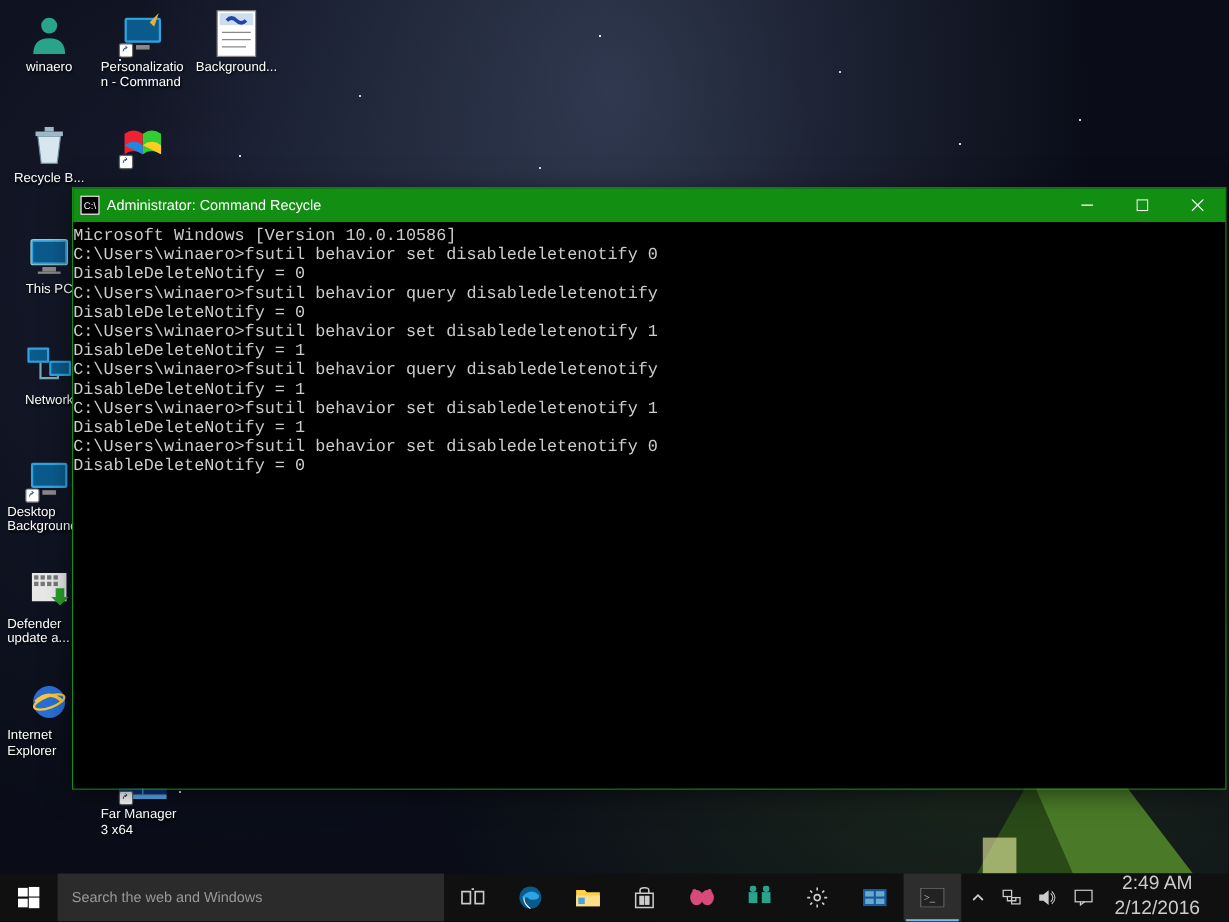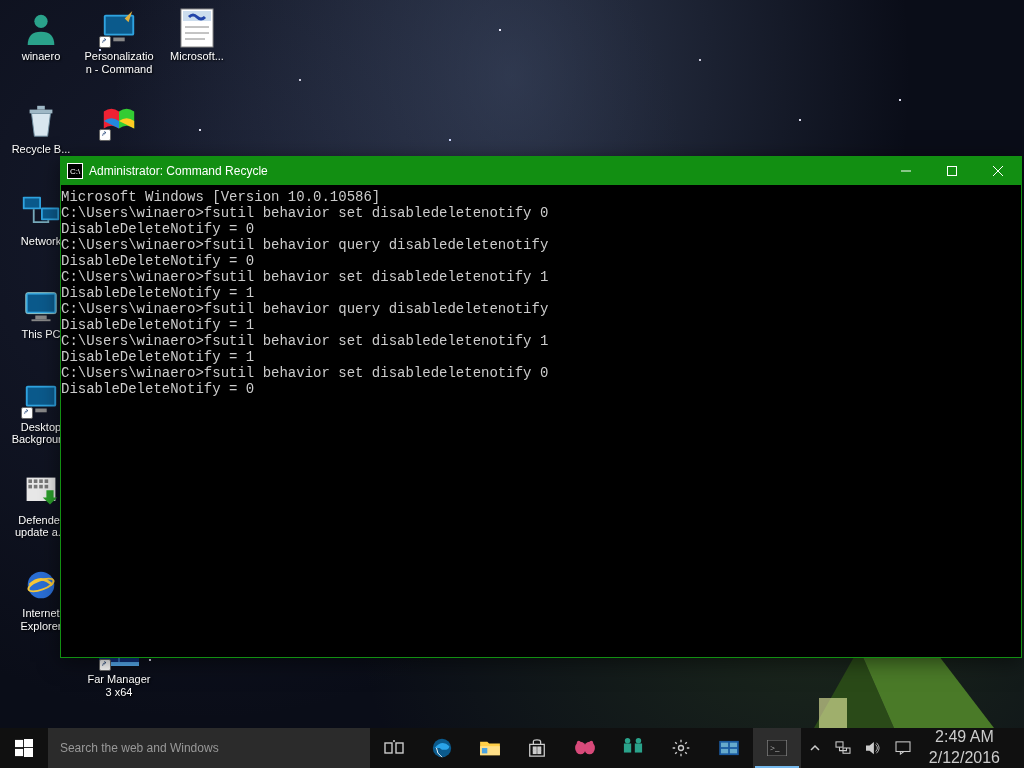--- a/index.html
+++ b/index.html
@@ -27,21 +27,21 @@
     radial-gradient(1px 1px at 450px 140px,#cfd8ff 99%,transparent),
     radial-gradient(1px 1px at 800px 120px,#dde 99%,transparent),
     radial-gradient(1px 1px at 150px 660px,#dde 99%,transparent),
     radial-gradient(1px 1px at 850px 700px,#dde 99%,transparent);
 }
 
 
 .desktop { position: absolute; top: 4px; left: 4px; display: flex; flex-direction: column; flex-wrap: wrap; height: 720px; align-content: flex-start; gap: 0; }
 .di { width: 74px; display: flex; flex-direction: column; align-items: center; padding: 4px 2px; cursor: pointer; }
 .di .ic { width: 40px; height: 40px; display: flex; align-items: center; justify-content: center; }
-.di .lbl { font-size: 11px; text-align: center; text-shadow: 1px 1px 2px #000; margin-top: 2px; line-height: 1.15; word-break: break-word; max-width: 72px; }
+.di .lbl { font-size: 11px; text-align: left; text-shadow: 1px 1px 2px #000; margin-top: 2px; line-height: 1.15; word-break: break-word; max-width: 72px; }
 .row2 { position: absolute; top: 4px; left: 82px; display: flex; flex-direction: column; }
 .row3 { position: absolute; top: 4px; left: 160px; display: flex; flex-direction: column; }
 
 .shortcut-arrow { position: absolute; bottom: 0; left: 0; width: 12px; height: 12px; background: #fff; border: 1px solid #666; border-radius: 2px; display: flex; align-items: center; justify-content: center; }
 .shortcut-arrow svg { width: 8px; height: 8px; }
 
 
 .taskbar { position: absolute; bottom: 0; left: 0; right: 0; height: 40px; background: #101010; display: flex; align-items: stretch; color: #ccc; font-size: 13px; }
 .start { width: 48px; display: flex; align-items: center; justify-content: center; cursor: pointer; }
 .search { flex: 0 0 322px; background: #2b2b2b; display: flex; align-items: center; padding: 0 12px; color: #999; cursor: text; font-size: 12px; }
@@ -93,40 +93,40 @@
         <svg width="38" height="38" viewBox="0 0 40 40">
           <path d="M10 12 L30 12 L27 36 L13 36 Z" fill="#d8e6ef" stroke="#6b8a9c"></path>
           <rect x="8" y="8" width="24" height="4" fill="#9fb8c6"></rect>
           <rect x="16" y="4" width="8" height="4" fill="#9fb8c6"></rect>
         </svg>
       </div>
     <div class="lbl">Recycle B...</div>
   </div>
   <div class="di" style="margin-top:30px">
     <div class="ic">
+        <svg width="40" height="38" viewBox="0 0 40 40">
+          <rect x="4" y="6" width="32" height="22" rx="2" fill="#2fa3e0" stroke="#9cc"></rect>
+          <rect x="6" y="8" width="28" height="18" fill="#0b5a8c"></rect>
+          <rect x="14" y="30" width="12" height="4" fill="#888"></rect>
+          <rect x="10" y="34" width="20" height="2" fill="#888"></rect>
+        </svg>
+      </div>
+    <div class="lbl">This PC</div>
+  </div>
+  <div class="di" style="margin-top:30px">
+    <div class="ic">
         <svg width="42" height="38" viewBox="0 0 44 40">
           <rect x="2" y="2" width="20" height="14" rx="1" fill="#2fa3e0"></rect>
           <rect x="4" y="4" width="16" height="10" fill="#0b5a8c"></rect>
           <rect x="22" y="14" width="20" height="14" rx="1" fill="#2fa3e0"></rect>
           <rect x="24" y="16" width="16" height="10" fill="#0b5a8c"></rect>
           <path d="M14 16 L14 30 L30 30 L30 28" stroke="#7ab" stroke-width="2" fill="none"></path>
         </svg>
       </div>
     <div class="lbl">Network</div>
-  </div>
-  <div class="di" style="margin-top:30px">
-    <div class="ic">
-        <svg width="40" height="38" viewBox="0 0 40 40">
-          <rect x="4" y="6" width="32" height="22" rx="2" fill="#2fa3e0" stroke="#9cc"></rect>
-          <rect x="6" y="8" width="28" height="18" fill="#0b5a8c"></rect>
-          <rect x="14" y="30" width="12" height="4" fill="#888"></rect>
-          <rect x="10" y="34" width="20" height="2" fill="#888"></rect>
-        </svg>
-      </div>
-    <div class="lbl">This PC</div>
   </div>
   <div class="di" style="margin-top:30px">
     <div class="ic" style="position:relative">
         <svg width="40" height="38" viewBox="0 0 40 40">
           <rect x="4" y="6" width="32" height="22" rx="2" fill="#2fa3e0"></rect>
           <rect x="6" y="8" width="28" height="18" fill="#0b5a8c"></rect>
           <rect x="14" y="30" width="12" height="4" fill="#888"></rect>
         </svg>
       <div class="shortcut-arrow">
           <svg viewBox="0 0 10 10">
@@ -224,21 +224,21 @@
     <div class="ic">
         <svg width="36" height="42" viewBox="0 0 36 42">
           <rect x="2" y="2" width="32" height="38" fill="#fff" stroke="#888"></rect>
           <rect x="4" y="4" width="28" height="10" fill="#cde"></rect>
           <path d="M10 10 Q14 6 18 10 Q22 14 26 10" stroke="#24a" stroke-width="3" fill="none"></path>
           <line x1="6" y1="20" x2="30" y2="20" stroke="#888"></line>
           <line x1="6" y1="26" x2="30" y2="26" stroke="#888"></line>
           <line x1="6" y1="32" x2="26" y2="32" stroke="#888"></line>
         </svg>
       </div>
-    <div class="lbl">Microsoft...</div>
+    <div class="lbl">Background...</div>
   </div>
 </div>
 
 <div class="cmdwin">
   <div class="titlebar">
     <div class="ico">C:\</div>
     <span>Administrator: Command Recycle</span>
     <div class="winbtns">
       <div class="winbtn">
           <svg width="10" height="10">

